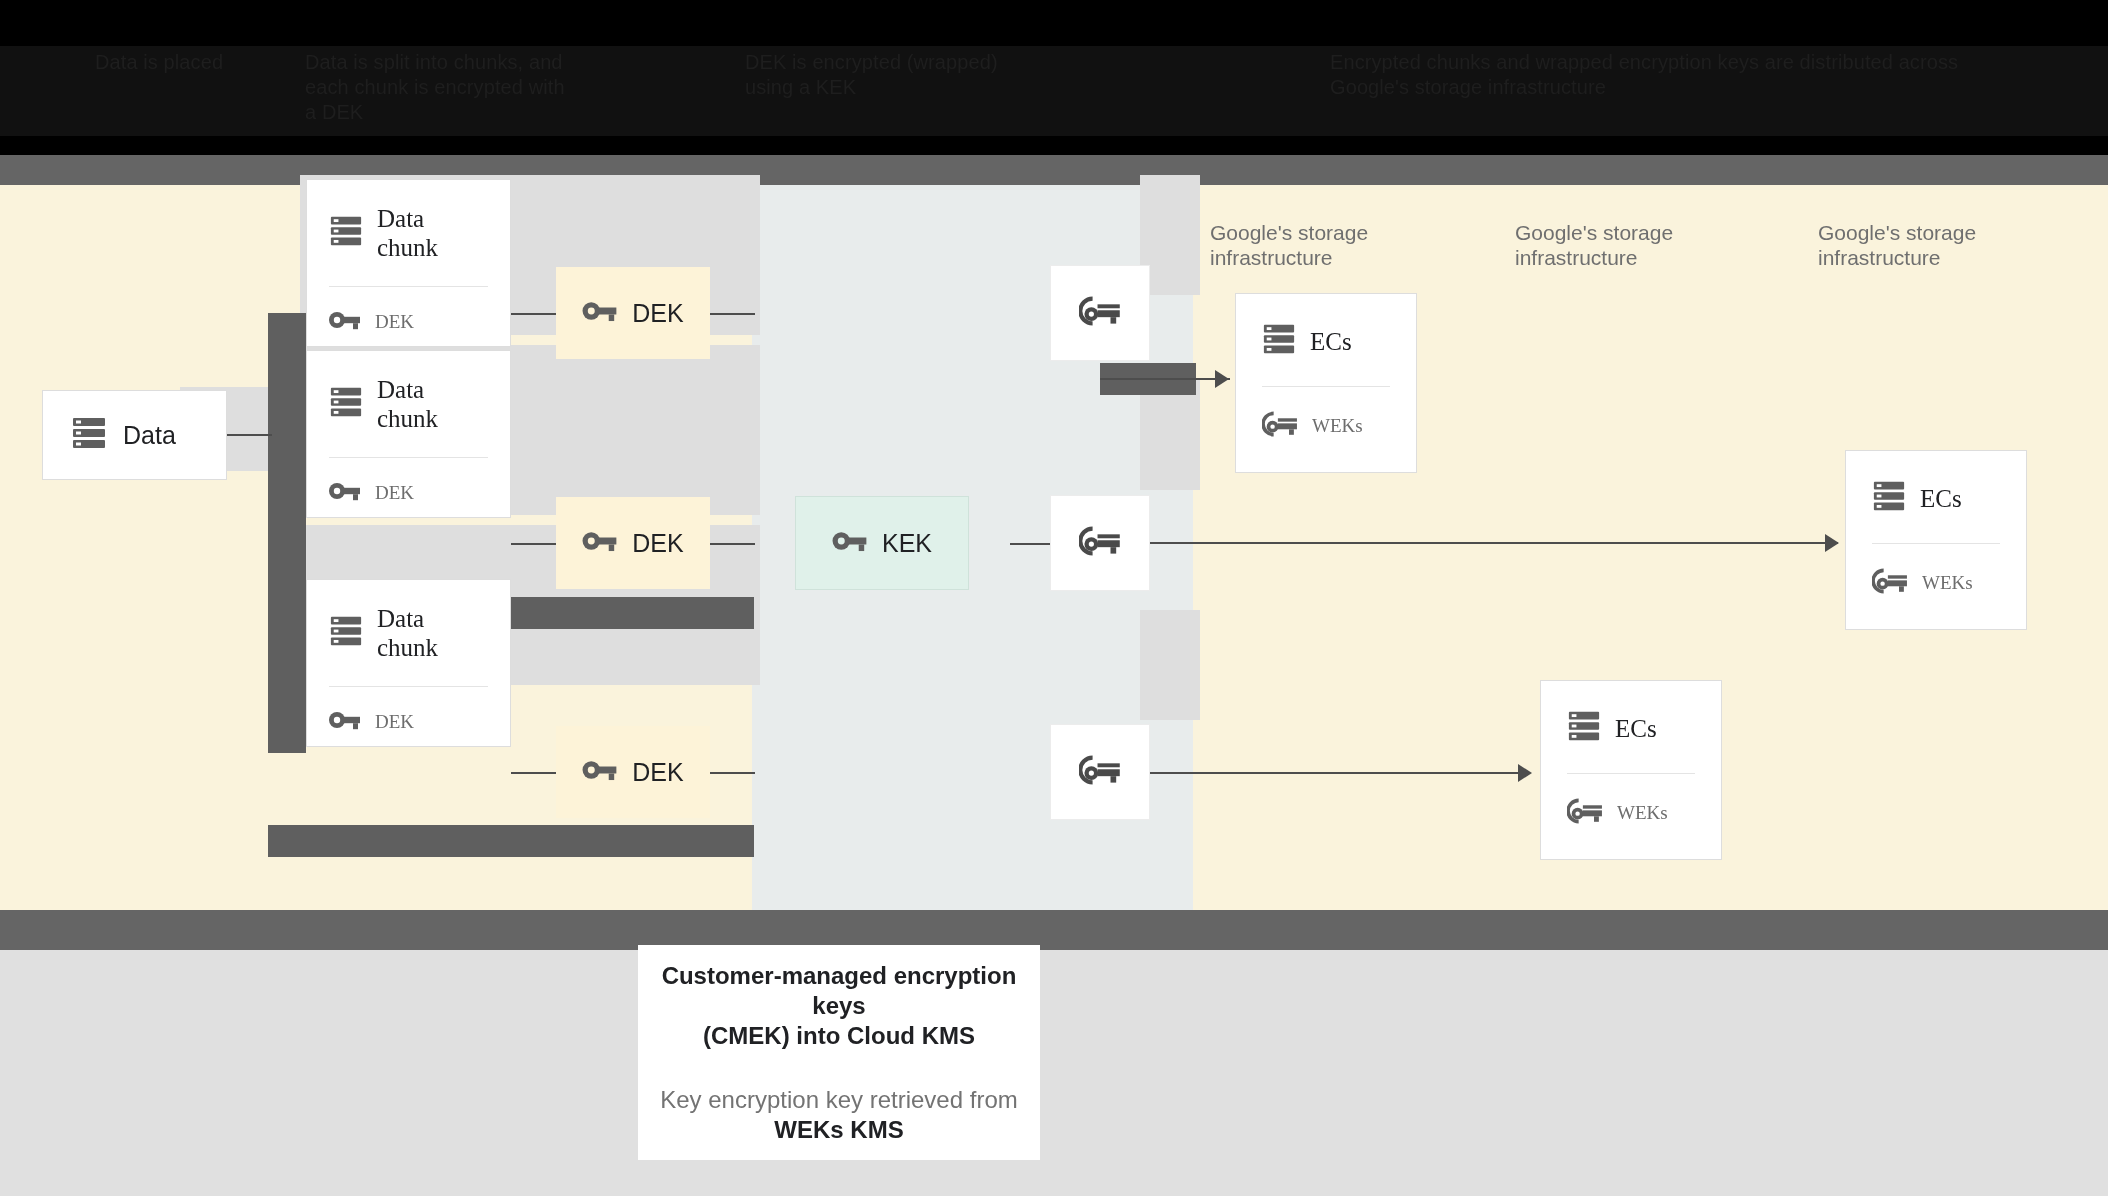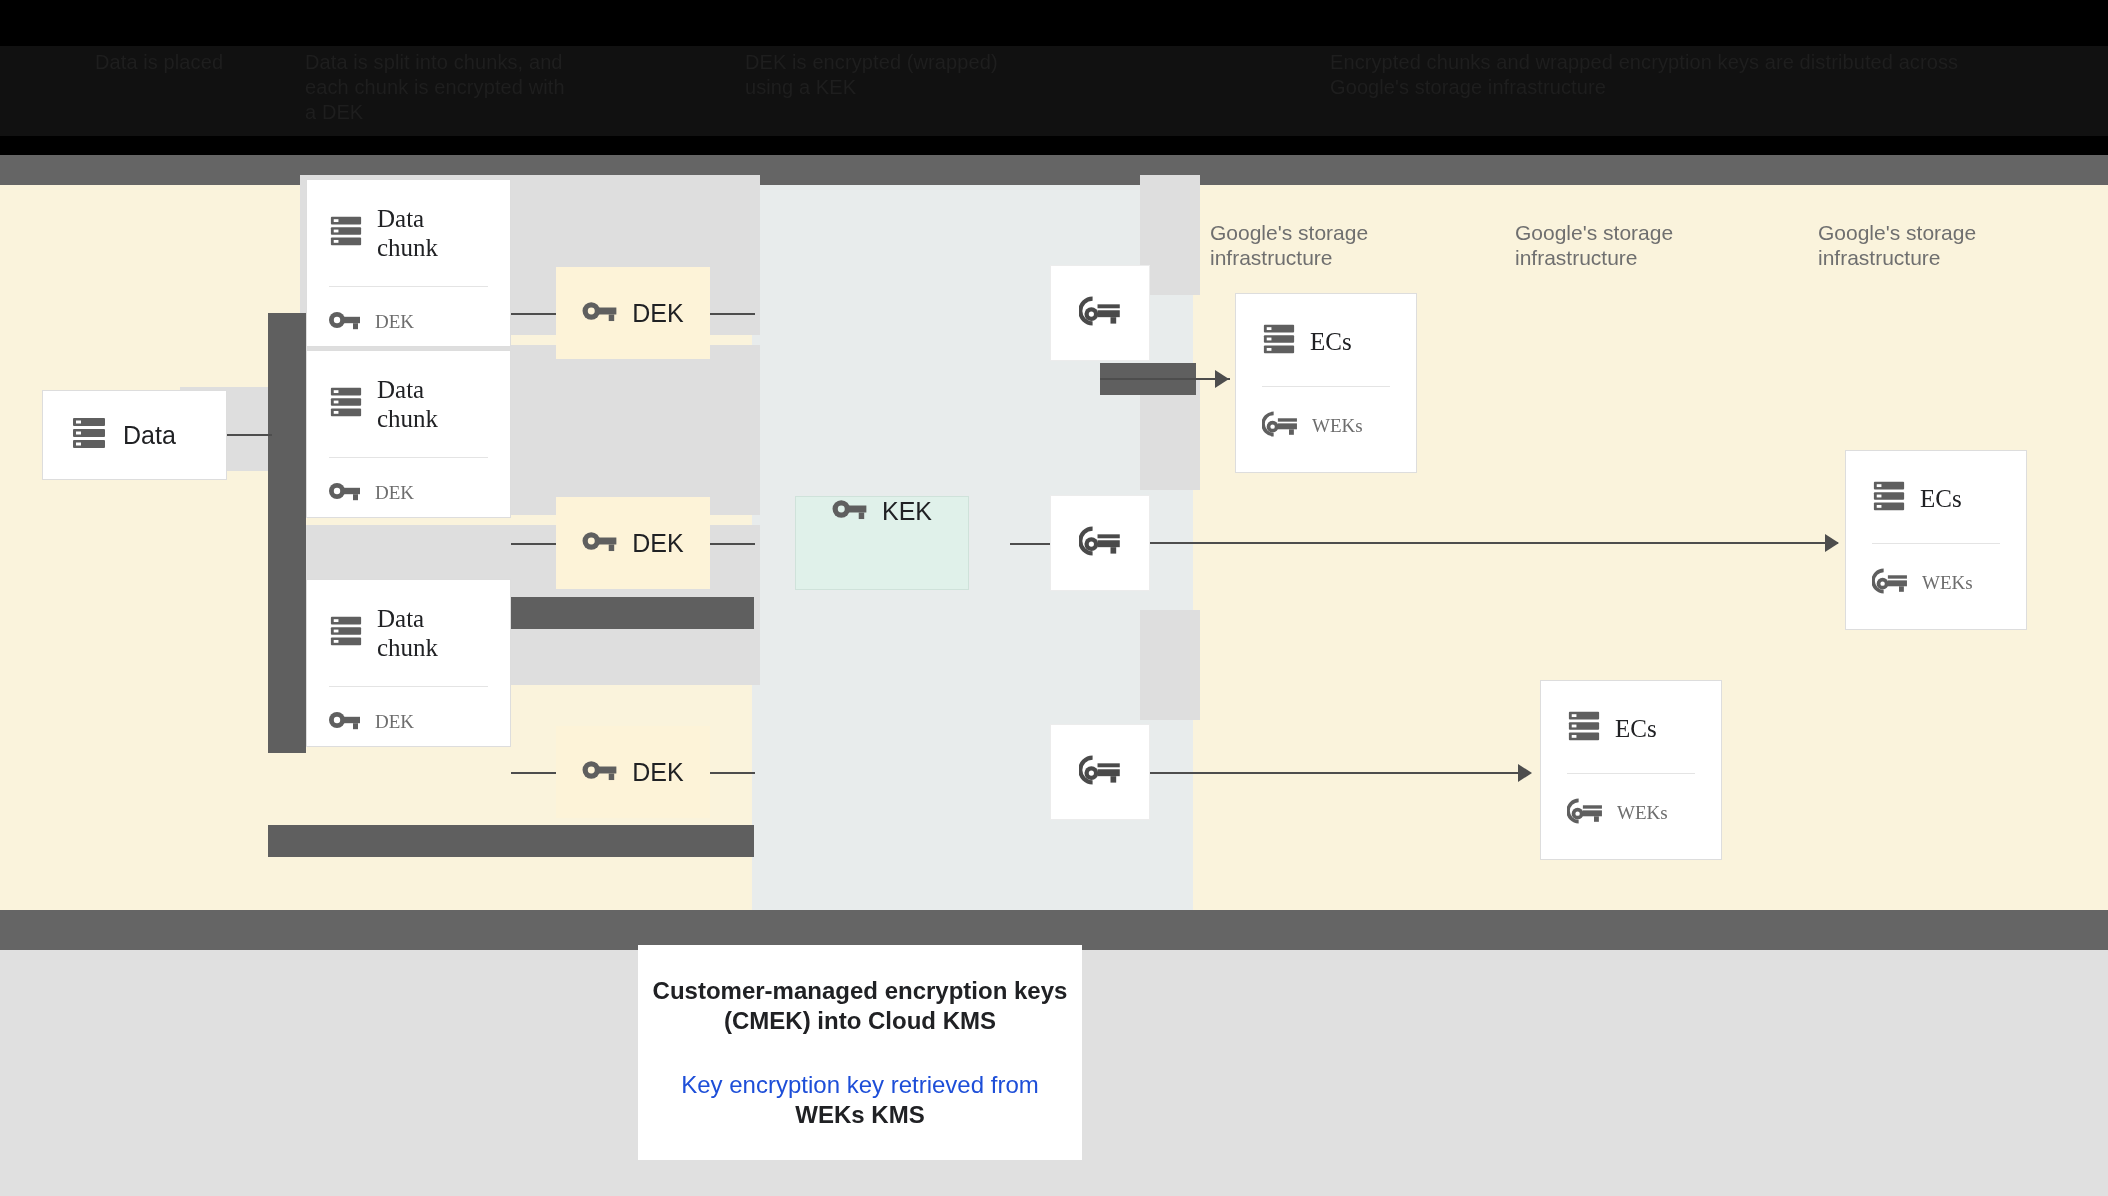--- a/index.html
+++ b/index.html
@@ -70,21 +70,21 @@
   .chip-dek{
     position:absolute;background:#fdf3d8;
     display:flex;align-items:center;justify-content:center;gap:14px;
   }
   .chip-dek .lbl{font-size:25px;color:#202124;}
 
   
   #kek-chip{
     position:absolute;background:#e0f1ea;border:1px solid #cfe2da;
     box-sizing:border-box;
-    display:flex;align-items:flex-start;justify-content:center;gap:14px;
+    display:flex;align-items:center;justify-content:center;gap:14px;
   }
   #kek-chip .lbl{font-size:25px;color:#202124;}
 
   
   .wkey{
     position:absolute;background:#ffffff;border:1px solid #ececec;
     box-sizing:border-box;display:flex;align-items:center;justify-content:center;
   }
 
   
@@ -102,27 +102,27 @@
   }
 
   
   #bottom-rule{
     position:absolute;left:0;top:910px;width:2108px;height:40px;background:#656565;
   }
   #bottom-area{
     position:absolute;left:0;top:950px;width:2108px;height:246px;background:#e0e0e0;
   }
   #caption{
-    position:absolute;left:638px;top:945px;width:444px;height:215px;
+    position:absolute;left:638px;top:945px;width:402px;height:215px;
     background:#ffffff;
     display:flex;flex-direction:column;align-items:center;justify-content:center;
     text-align:center;
   }
   .cap-strong{font-size:24px;font-weight:bold;color:#202124;line-height:30px;}
-  .cap-reg{font-size:24px;color:#1d4ed8;line-height:30px;margin-top:34px;}
+  .cap-reg{font-size:24px;color:#737373;line-height:30px;margin-top:34px;}
 
   
   .ic{display:inline-block;flex:0 0 auto;}
 </style>
 </head>
 <body>
 
 <div id="header-band">
   <div id="header-inner">
     <div class="hdr-col" id="hdr-c1">Data is placed</div>

